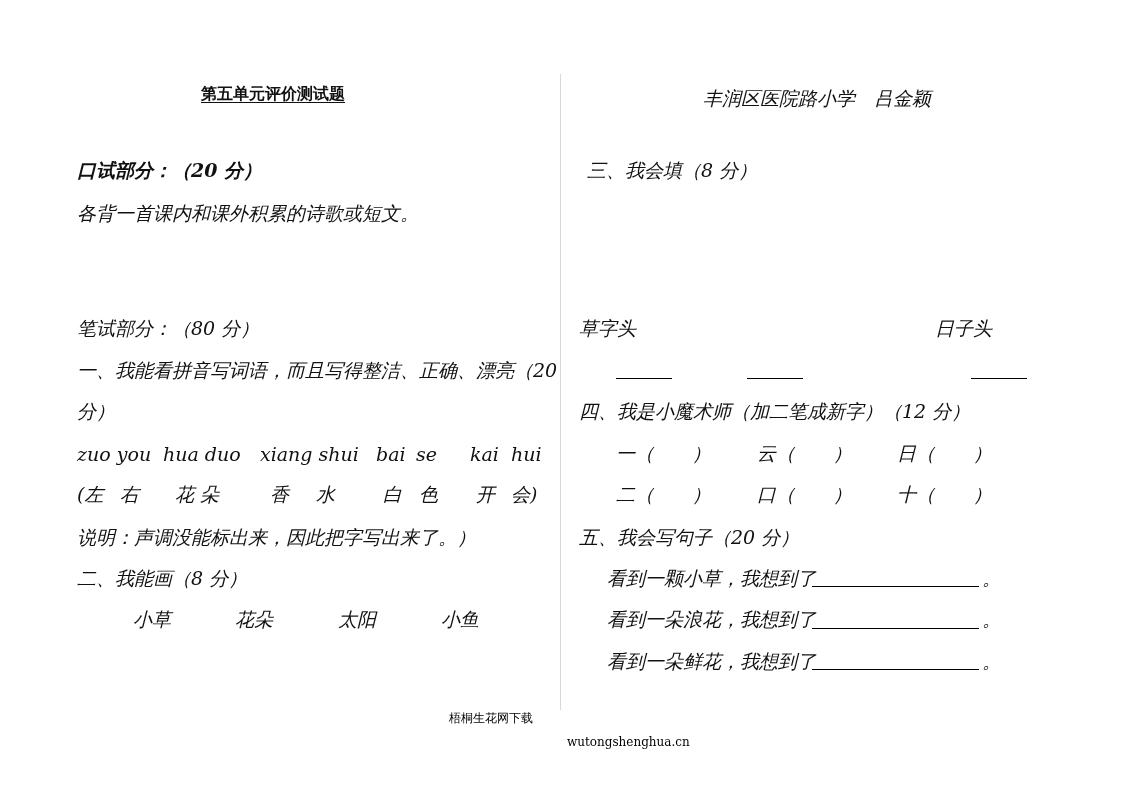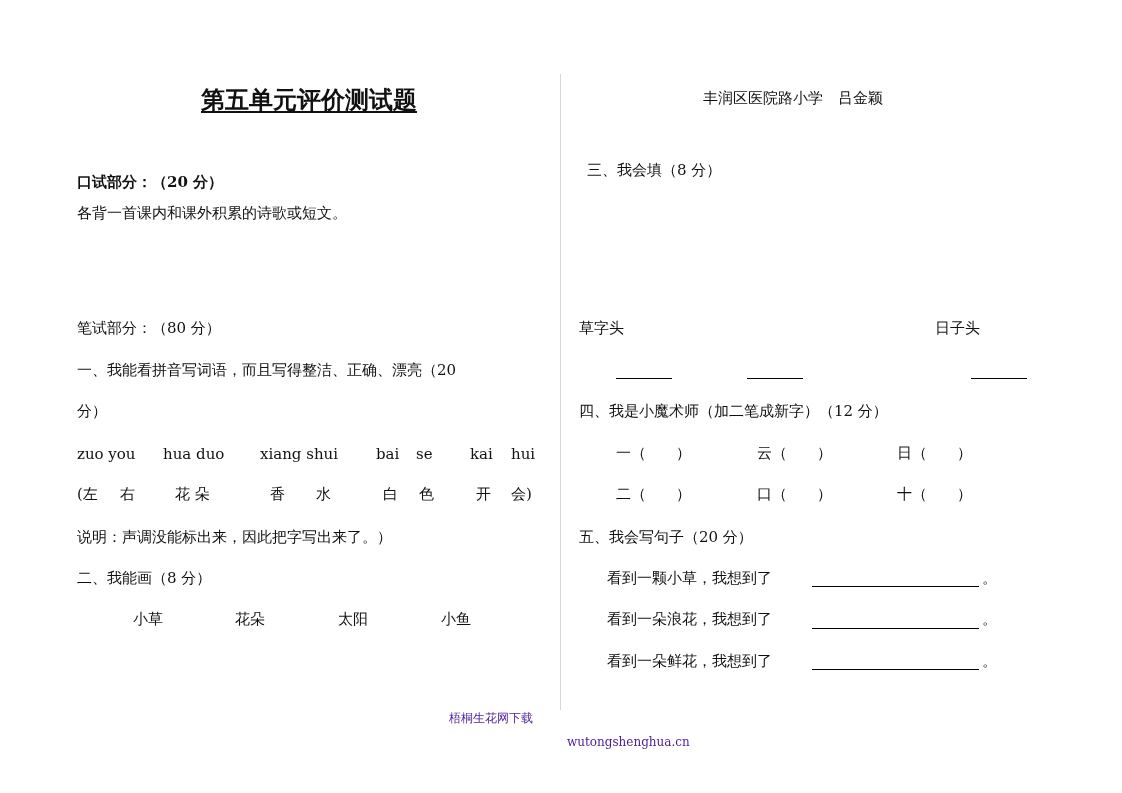--- a/index.html
+++ b/index.html
@@ -9,43 +9,43 @@
     }
     body {
       width: 1122px;
       height: 793px;
       position: relative;
       overflow: hidden;
       font-family: "DejaVu Serif", "Liberation Serif", serif;
       color: #111111;
     }
     .abs { position: absolute; white-space: nowrap; }
-    .txt { font-size: 15px; line-height: 20px; }
-    .bold { font-weight: bold; margin-top: 12px; }
+    .txt { font-size: 19px; line-height: 20px; font-style: italic; }
+    .bold { font-weight: bold; }
     .title {
-      font-size: 24px;
+      font-size: 16px;
       font-weight: bold;
       text-decoration: underline;
       text-underline-offset: 3px;
       letter-spacing: 0px;
     }
     .divider {
       position: absolute;
       left: 560px;
       top: 74px;
       width: 1px;
       height: 636px;
       background: #d8d8d8;
     }
     .blank {
       position: absolute;
       height: 1px;
       background: #000;
     }
-    .footer { font-size: 12px; line-height: 14px; color: #4c1d95; }
+    .footer { font-size: 12px; line-height: 14px; color: #000000; }
   </style>
 </head>
 <body>
 
 <div class="abs title" style="left:201px; top:84px;">第五单元评价测试题</div>
 <div class="abs txt" style="left:703px; top:88px;">丰润区医院路小学　吕金颖</div>
 
 <div class="divider"></div>
 
 <div class="abs txt bold" style="left:77px; top:160px;">口试部分：（20 分）</div>

